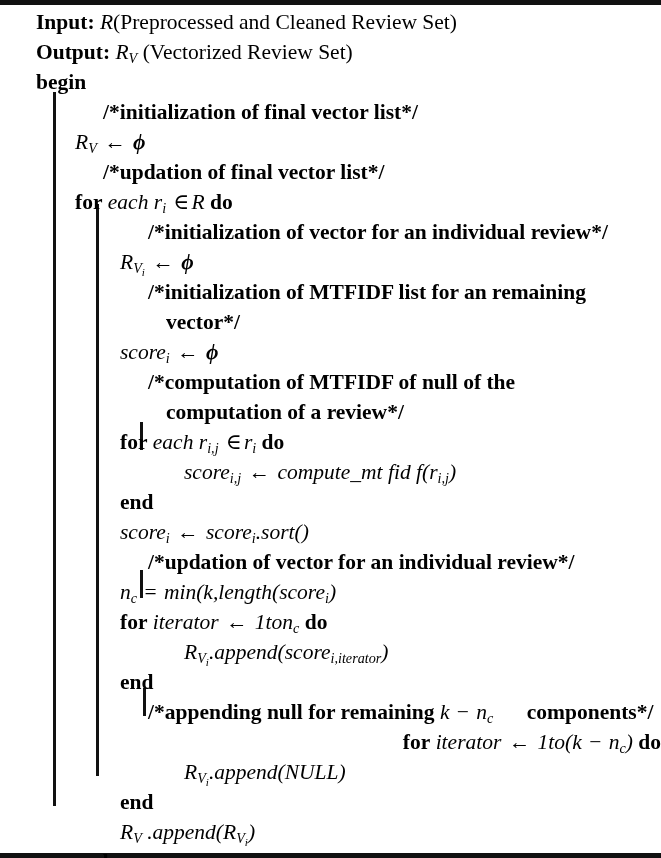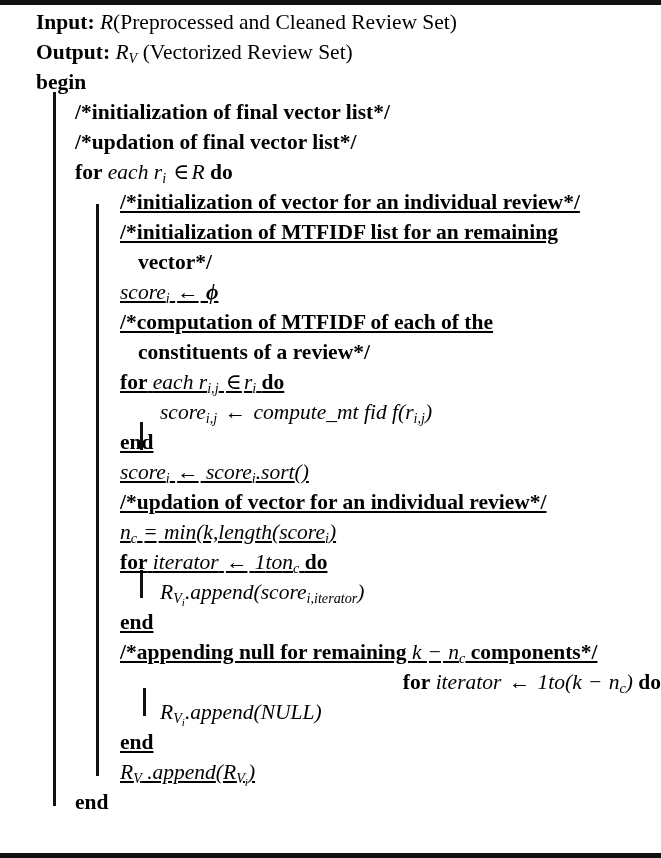--- a/index.html
+++ b/index.html
@@ -43,22 +43,22 @@
     position: relative;
     height: 30px;
     line-height: 30px;
     font-size: 21.5px;
     white-space: nowrap;
   }
 
   
   .i0 { padding-left: 36px; }
   .i1 { padding-left: 75px; }
-  .i2 { padding-left: 120px; text-decoration: underline; }
-  .i3 { padding-left: 160px; }
+  .i2 { padding-left: 120px; }
+  .i3 { padding-left: 160px; margin-left: 24px; }
 
   
   .cont { padding-left: 138px; }
 
   
   .nudge { padding-left: 133px; text-align: right; }
 
   
   .rail {
     position: absolute;
@@ -92,20 +92,21 @@
 
   
   b, .kw {
     font-weight: bold;
   }
   .var {
     font-style: italic;
   }
   .cmt {
     font-style: normal;
+    margin-left: 28px;
   }
   .mathop {
     font-style: normal;
     padding: 0 2px;
   }
   sub {
     font-size: 0.66em;
     font-style: italic;
     line-height: 0;
     vertical-align: -0.28em;
@@ -146,55 +147,65 @@
     </div>
 
     <div class="line i0">
       <b>begin</b>
     </div>
 
     <div class="line i1">
       <b class="cmt">/*initialization of final vector list*/</b>
     </div>
 
+    <div class="line i1">
+      <span class="var">R<sub>V</sub></span>
+      <span class="mathop">←</span>
+      <span class="phi">ϕ</span>
+    </div>
 
     <div class="line i1">
       <b class="cmt">/*updation of final vector list*/</b>
     </div>
 
     <div class="line i1">
       <b>for</b>
       <span class="var">each r<sub>i</sub></span>
       <span class="mathop">∈</span><span class="var">R</span>
       <b>do</b>
     </div>
 
     <div class="line i2">
       <b class="cmt">/*initialization of vector for an individual review*/</b>
     </div>
 
+    <div class="line i2">
+      <span class="var">R<sub>V<sub>i</sub></sub></span>
+      <span class="mathop">←</span>
+      <span class="phi">ϕ</span>
+    </div>
 
     <div class="line i2">
       <b class="cmt">/*initialization of MTFIDF list for an remaining</b>
     </div>
     <div class="line cont">
       <b class="cmt">vector*/</b>
     </div>
 
     <div class="line i2">
       <span class="var">score<sub>i</sub></span>
       <span class="mathop">←</span>
       <span class="phi">ϕ</span>
     </div>
 
     <div class="line i2">
-      <b class="cmt">/*computation of MTFIDF of each of the</b>
+      <b class="cmt">/*computation of MTFIDF of null of the</b>
     </div>
     <div class="line cont">
-      <b class="cmt">constituents of a review*/</b>
+      <b class="cmt">computation of a review*/</b>
     </div>
 
     <div class="line i2">
       <b>for</b>
       <span class="var">each r<sub>i,j</sub></span>
       <span class="mathop">∈</span><span class="var">r<sub>i</sub></span>
       <b>do</b>
     </div>
 
     <div class="line i3">

